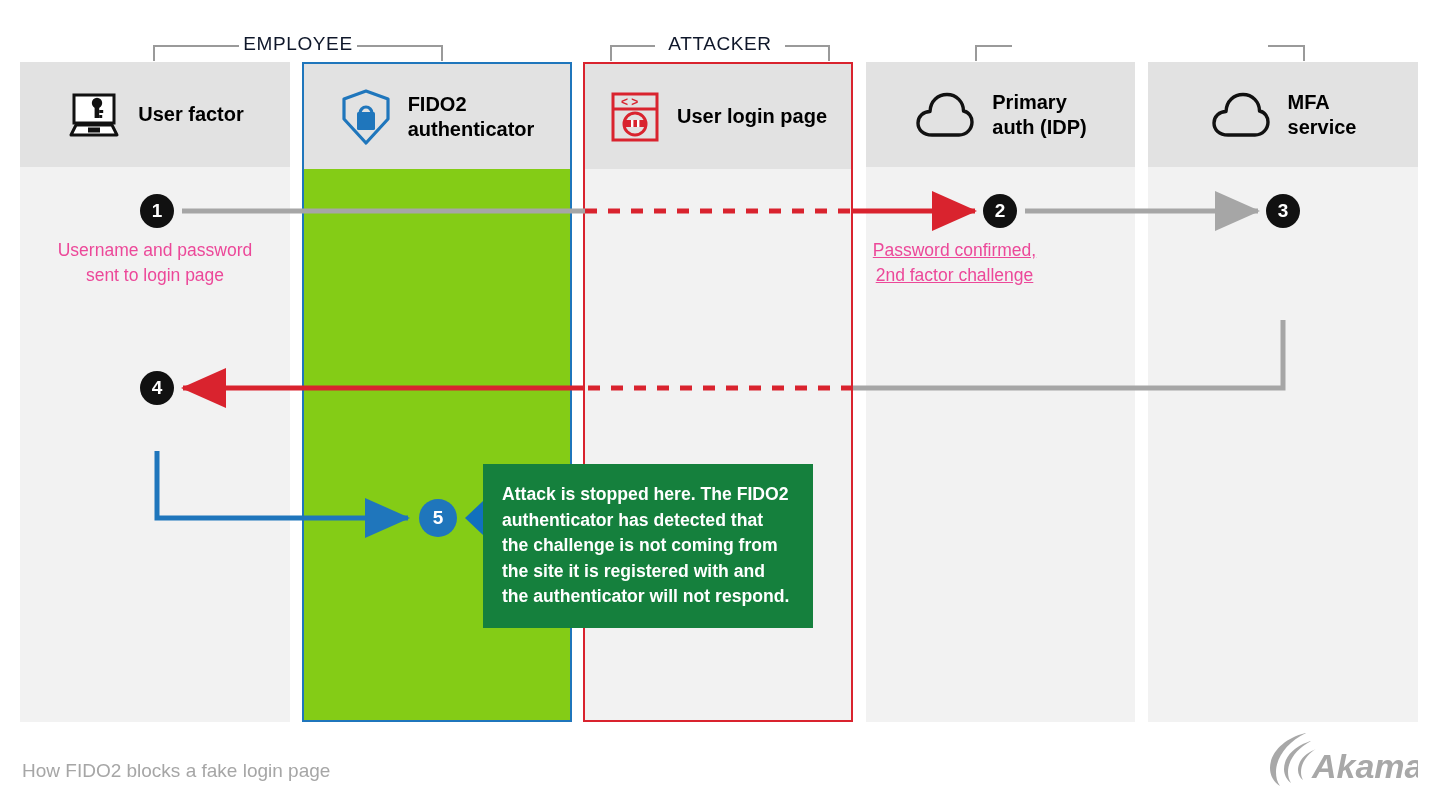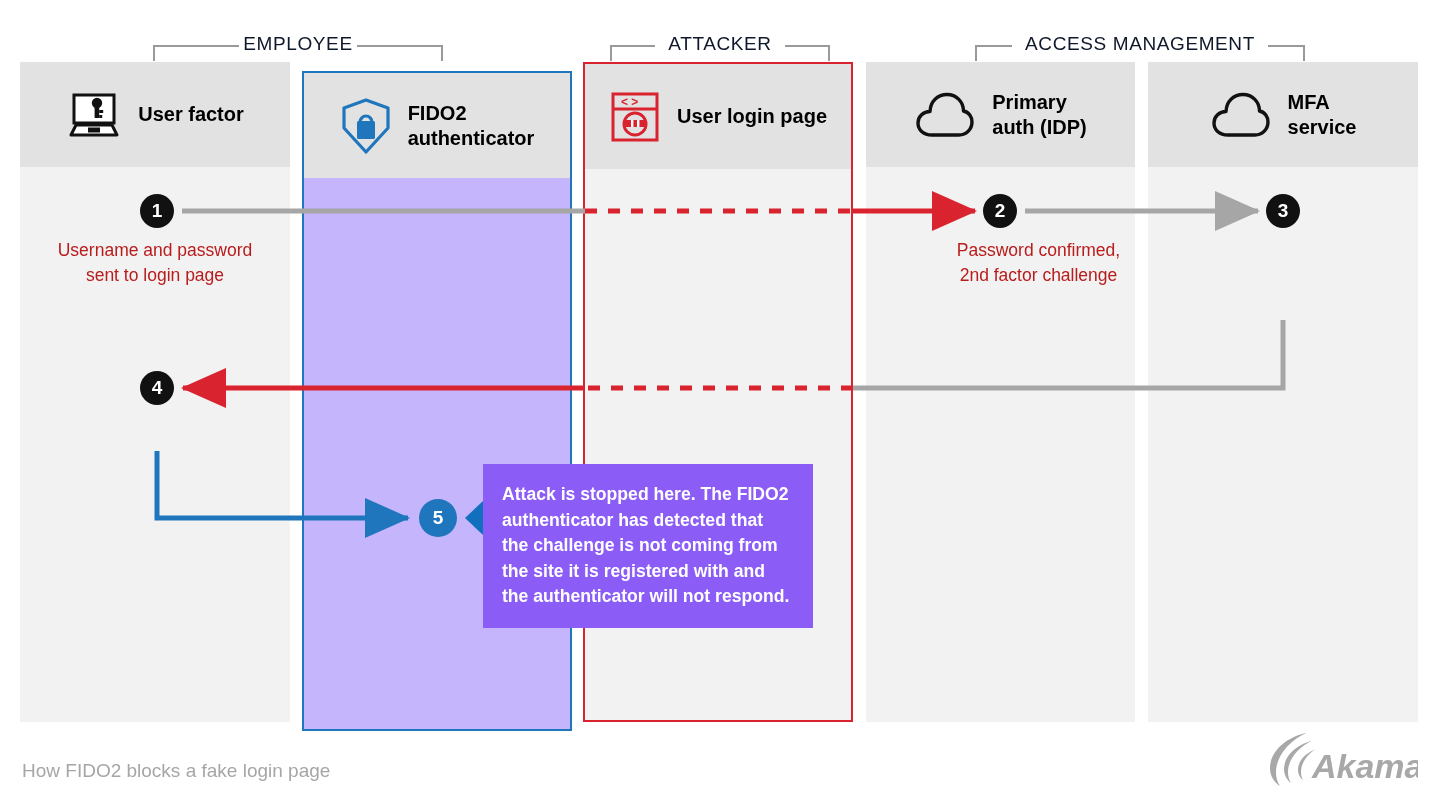--- a/index.html
+++ b/index.html
@@ -28,21 +28,21 @@
   .bracket .bline { position: absolute; top: 0; height: 1.6px; background: #9a9a9a; }
   .bracket .btickL, .bracket .btickR { position: absolute; top: 0; width: 1.6px; height: 16px; background: #9a9a9a; }
 
   
   .lane {
     position: absolute;
     top: 62px;
     height: 660px;
     background: #f2f2f2;
   }
-  .lane.bordered-blue { border: 2px solid #1f76bc; background: #c4b5fd; margin-top: 9px; }
+  .lane.bordered-blue { border: 2px solid #1f76bc; background: #84cc16; }
   .lane.bordered-red  { border: 2px solid #d9232e; background: #f2f2f2; }
 
   .lane-header {
     position: absolute; left: 0; right: 0; top: 0;
     height: 105px;
     background: #e2e2e2;
     display: flex;
     align-items: center;
     justify-content: center;
     gap: 16px;
@@ -71,30 +71,30 @@
     font-weight: bold;
     display: flex; align-items: center; justify-content: center;
     z-index: 6;
   }
   .step-badge.blue { background: #1f76bc; width: 38px; height: 38px; font-size: 19px; }
 
   .step-text {
     position: absolute;
     font-size: 17.5px;
     line-height: 1.42;
-    color: #b91c1c;
+    color: #ec4899;
     text-align: center;
     white-space: pre-line;
     z-index: 4;
   }
 
   
   .callout {
     position: absolute;
-    background: #8b5cf6;
+    background: #15803d;
     color: #fff;
     font-size: 17.6px;
     font-weight: bold;
     line-height: 1.45;
     padding: 18px 20px 18px 19px;
     z-index: 7;
   }
   .callout-tail {
     position: absolute;
     width: 0; height: 0;
@@ -130,21 +130,20 @@
   </div>
 
   <div class="group-label" style="left:610px; width:220px;">ATTACKER</div>
   <div class="bracket" style="left:610px; width:220px;">
     <div class="bline" style="left:0; width:45px;"></div>
     <div class="bline" style="right:0; width:45px;"></div>
     <div class="btickL" style="left:0;"></div>
     <div class="btickR" style="right:0;"></div>
   </div>
 
-  <div class="group-label" style="left:975px; width:330px;">ACCESS MANAGEMENT</div>
   <div class="bracket" style="left:975px; width:330px;">
     <div class="bline" style="left:0; width:37px;"></div>
     <div class="bline" style="right:0; width:37px;"></div>
     <div class="btickL" style="left:0;"></div>
     <div class="btickR" style="right:0;"></div>
   </div>
 
   <div class="lane" style="left:20px; width:270px;">
     <div class="lane-header">
       <span class="lane-icon">
@@ -247,21 +246,21 @@
     <line x1="585" y1="388" x2="183" y2="388" stroke="#d9232e" stroke-width="5" marker-end="url(#ah-red-l)"></line>
 
     <path d="M157 451 L157 518 L408 518" fill="none" stroke="#1f76bc" stroke-width="5" marker-end="url(#ah-blue)"></path>
   </svg>
 
   <div class="step-badge" style="left:140px; top:194px;">1</div>
   <div class="step-text" style="left:20px; top:238px; width:270px;">Username and password
 sent to login page</div>
 
   <div class="step-badge" style="left:983px; top:194px;">2</div>
-  <div class="step-text" style="left:904px; top:238px; width:269px;">Password confirmed,
+  <div class="step-text" style="left:820px; top:238px; width:269px;text-decoration:underline;">Password confirmed,
 2nd factor challenge</div>
 
   <div class="step-badge" style="left:1266px; top:194px;">3</div>
 
   <div class="step-badge" style="left:140px; top:371px;">4</div>
 
   <div class="step-badge blue" style="left:419px; top:499px;">5</div>
   <div class="callout-tail" style="left:465px; top:501px;"></div>
   <div class="callout" style="left:483px; top:464px; width:330px;">Attack is stopped here. The FIDO2 authenticator has detected that the challenge is not coming from the site it is registered with and the authenticator will not respond.</div>
 

